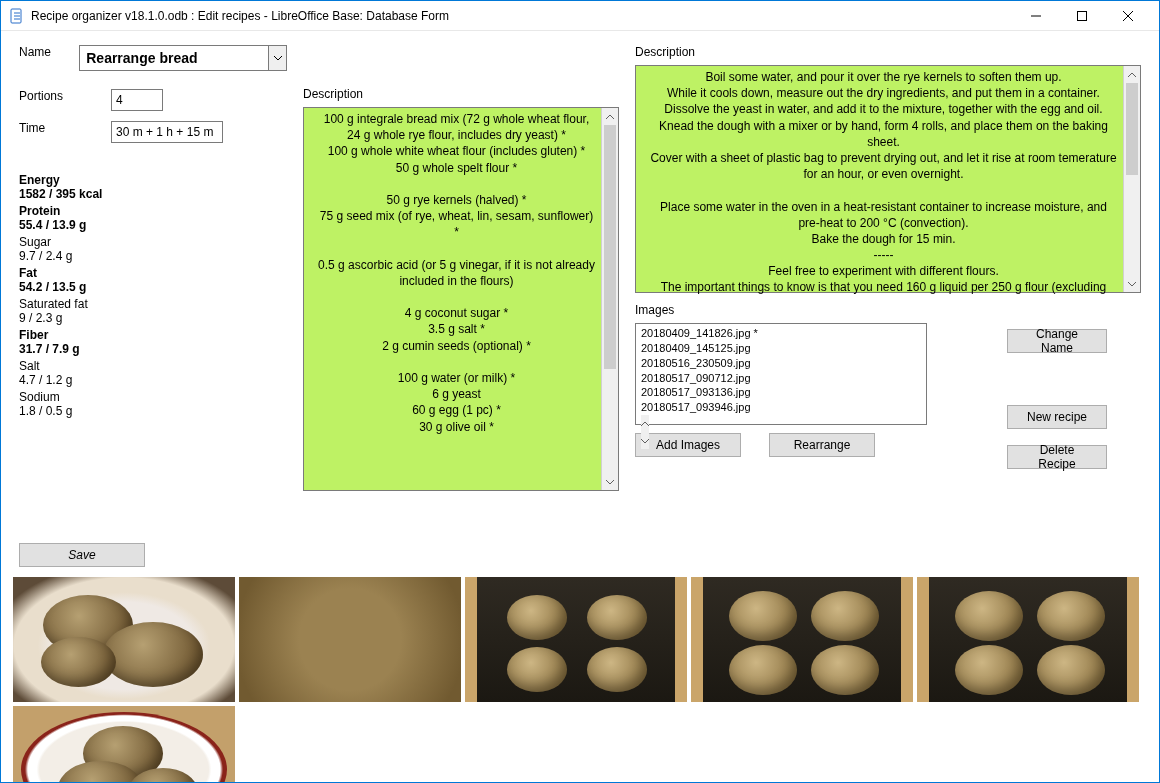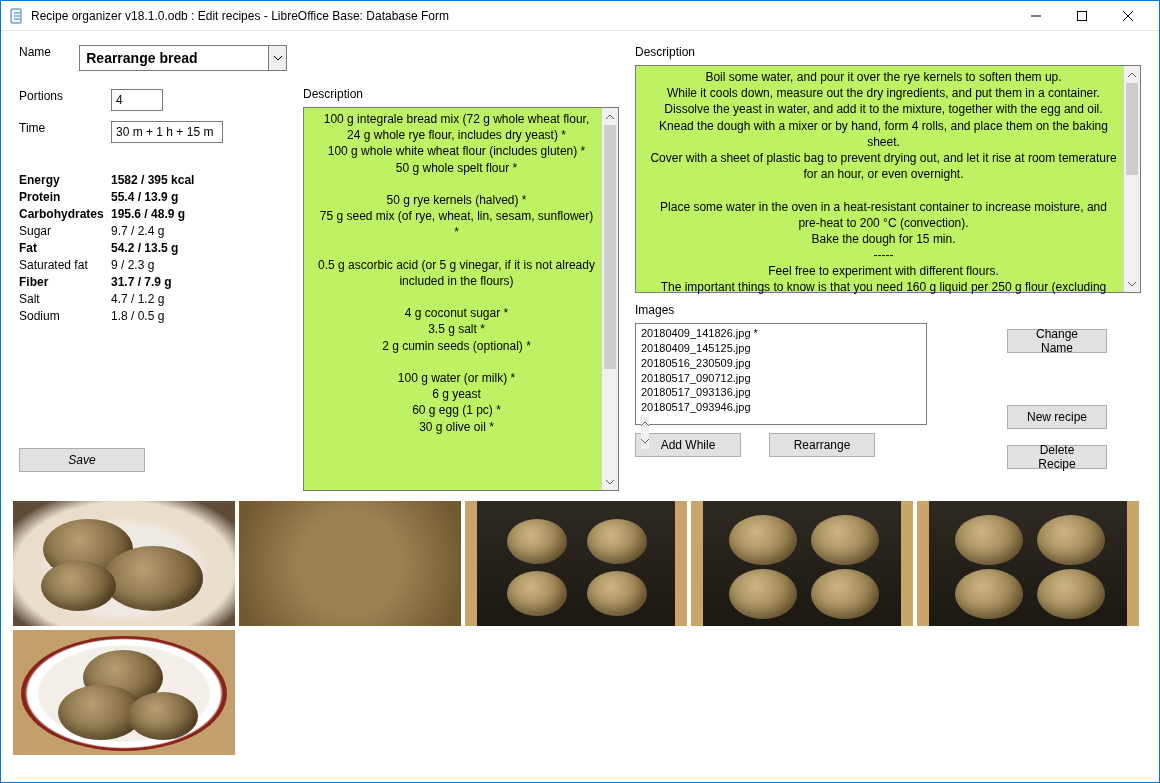--- a/index.html
+++ b/index.html
@@ -12,21 +12,21 @@
   .content { position: relative; padding: 14px 18px 0 18px; display:flex; gap: 16px; }
   .left-col { width: 268px; }
   .mid-col { width: 316px; }
   .right-col { flex: 1; }
   .row { display: flex; align-items: flex-start; margin-bottom: 10px; }
   .lbl { width: 92px; font-size: 12px; }
   .combo { position: relative; width: 310px; height: 26px; border: 1px solid #7a7a7a; display:flex; align-items:center; padding: 0 6px; font-weight: bold; font-size: 14px; }
   .combo .arrow { position:absolute; right:0; top:0; width:18px; height:100%; border-left:1px solid #7a7a7a; display:flex; align-items:center; justify-content:center; background:#efefef; }
   .txt-sm { border: 1px solid #7a7a7a; height: 22px; padding: 0 4px; font-size:12px; background:#fff; }
   .nutri { margin-top: 30px; }
-  .nutri-row { display:flex; margin-bottom:3px; }
+  .nutri-row { display:flex; margin-bottom:3px;flex-direction:column; }
   .nutri-row .k { width: 92px; }
   .nutri-row .v { }
   .bold { font-weight: bold; }
   .section-title { font-size:12px; margin-bottom:6px; }
   .textarea { border:1px solid #7a7a7a; background:#bef264; font-size:12px; font-family:inherit; padding:3px 0 3px 13px; position:relative;text-align:center; }
   .textarea .ta-scroll { position:absolute; right:0; top:0; width:17px; height:100%; background:#f0f0f0; border-left:1px solid #d0d0d0; display:flex; flex-direction:column; }
   .ta-scroll .sbtn { height:17px; display:flex; align-items:center; justify-content:center; background:#f0f0f0; }
   .ta-scroll .track { flex:1; background:#f0f0f0; position:relative; }
   .ta-scroll .thumb { position:absolute; left:2px; right:2px; background:#cdcdcd; }
   #ing-box { height:384px; }
@@ -106,24 +106,20 @@
 
     <div class="nutri" id="nutri-rows">
         <div class="nutri-row bold">
           <span class="k">Energy</span>
           <span class="v">1582 / 395 kcal</span>
         </div>
         <div class="nutri-row bold">
           <span class="k">Protein</span>
           <span class="v">55.4 / 13.9 g</span>
         </div>
-        <div class="nutri-row bold">
-          <span class="k">Carbohydrates</span>
-          <span class="v">195.6 / 48.9 g</span>
-        </div>
         <div class="nutri-row">
           <span class="k">Sugar</span>
           <span class="v">9.7 / 2.4 g</span>
         </div>
         <div class="nutri-row bold">
           <span class="k">Fat</span>
           <span class="v">54.2 / 13.5 g</span>
         </div>
         <div class="nutri-row">
           <span class="k">Saturated fat</span>
@@ -240,21 +236,21 @@
                   <div class="thumb" style="top:0;height:100%"></div>
                 </div>
               <div class="sbtn">
                   <svg class="chev" viewBox="0 0 8 8">
                     <path d="M0 2l4 4 4-4" fill="none" stroke="#606060"></path>
                   </svg>
                 </div>
             </div>
           </div>
           <div class="img-row-btns">
-            <button class="btn btn-wide">Add While</button>
+            <button class="btn btn-wide">Add Images</button>
             <button class="btn btn-wide">Rearrange</button>
           </div>
         </div>
         <div class="right-side-btns">
           <button class="btn" style="width:100px;margin-top:6px">Change Name</button>
           <button class="btn" style="width:100px;margin-top:52px">New recipe</button>
           <button class="btn" style="width:100px;margin-top:16px">Delete Recipe</button>
         </div>
       </div>
     </div>

